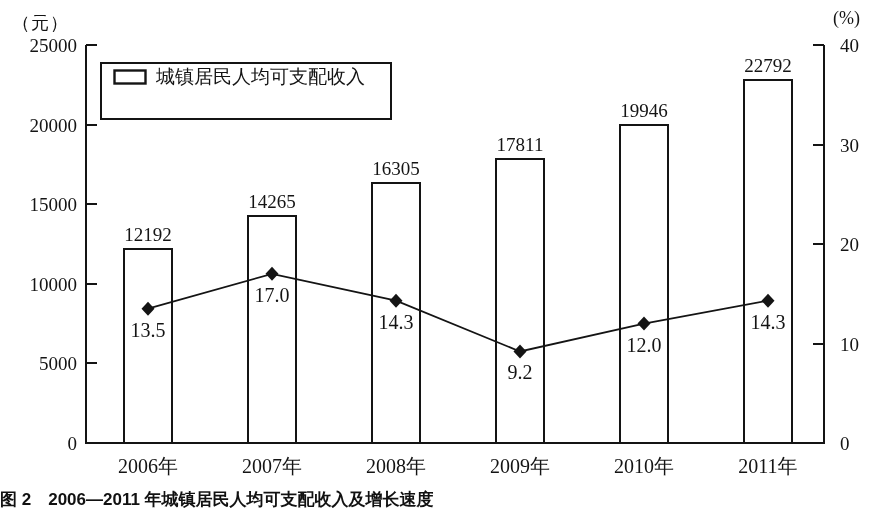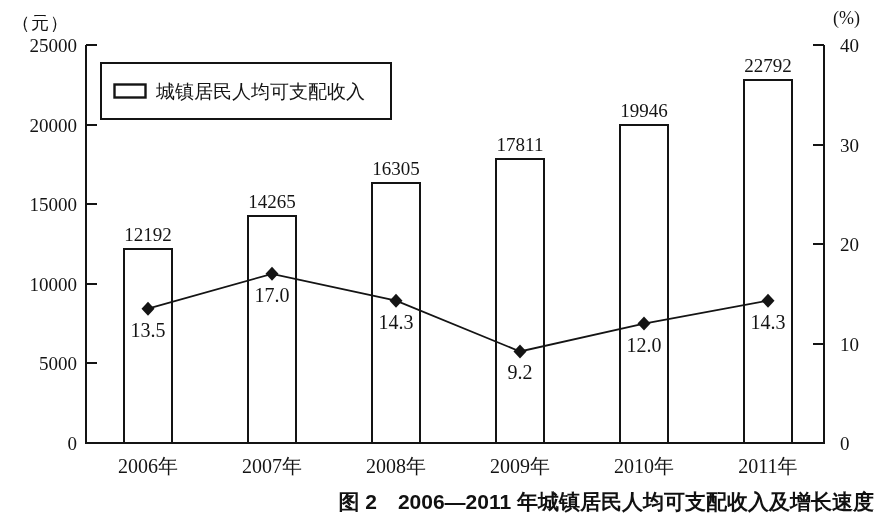--- a/index.html
+++ b/index.html
@@ -11,29 +11,29 @@
   .figure { position:relative; width:892px; height:519px; background:#fff; }
   .figure > svg { position:absolute; left:0; top:0; }
 
   .unit-label { position:absolute; font-size:18px; color:#141414; white-space:nowrap; }
   .unit-yuan { left:12px; top:11px; letter-spacing:1px; }
   .unit-pct  { left:833px; top:8px; }
 
   .legend {
     position:absolute; left:100px; top:62px; width:292px; height:58px;
     border:2px solid #141414; background:#fff; box-sizing:border-box;
-    padding:3px 6px 3px 11px; display:flex; flex-direction:column; justify-content:center;
+    padding:3px 6px 3px 11px; display:flex; flex-direction:column; justify-content:flex-start;
   }
   .legend-row { display:flex; align-items:center; gap:9px; font-size:19px; line-height:1; white-space:nowrap; }
   .legend-row .swatch { flex:0 0 auto; display:inline-flex; }
 
   .caption {
-    position:absolute; left:0; top:488px; width:874px; text-align:right;
+    position:absolute; left:0; top:488px; width:874px; text-align:left;
     font-family:"Liberation Sans","DejaVu Sans",sans-serif;
-    font-weight:bold; font-size:21px; color:#111; white-space:nowrap;
+    font-weight:bold; font-size:17px; color:#111; white-space:nowrap;
   }
 </style>
 </head>
 <body>
 
 <div class="figure">
 
   <svg id="chart-svg" width="892" height="519" viewBox="0 0 892 519">
       <rect x="124" y="248.90336" width="48" height="194.09664" fill="#ffffff" stroke="#141414" stroke-width="2" shape-rendering="crispEdges"></rect>
       <text x="148" y="240.90336" fill="#141414" text-anchor="middle" font-size="19" font-family="&quot;Liberation Serif&quot;,&quot;DejaVu Serif&quot;,serif" font-weight="normal">12192</text>

